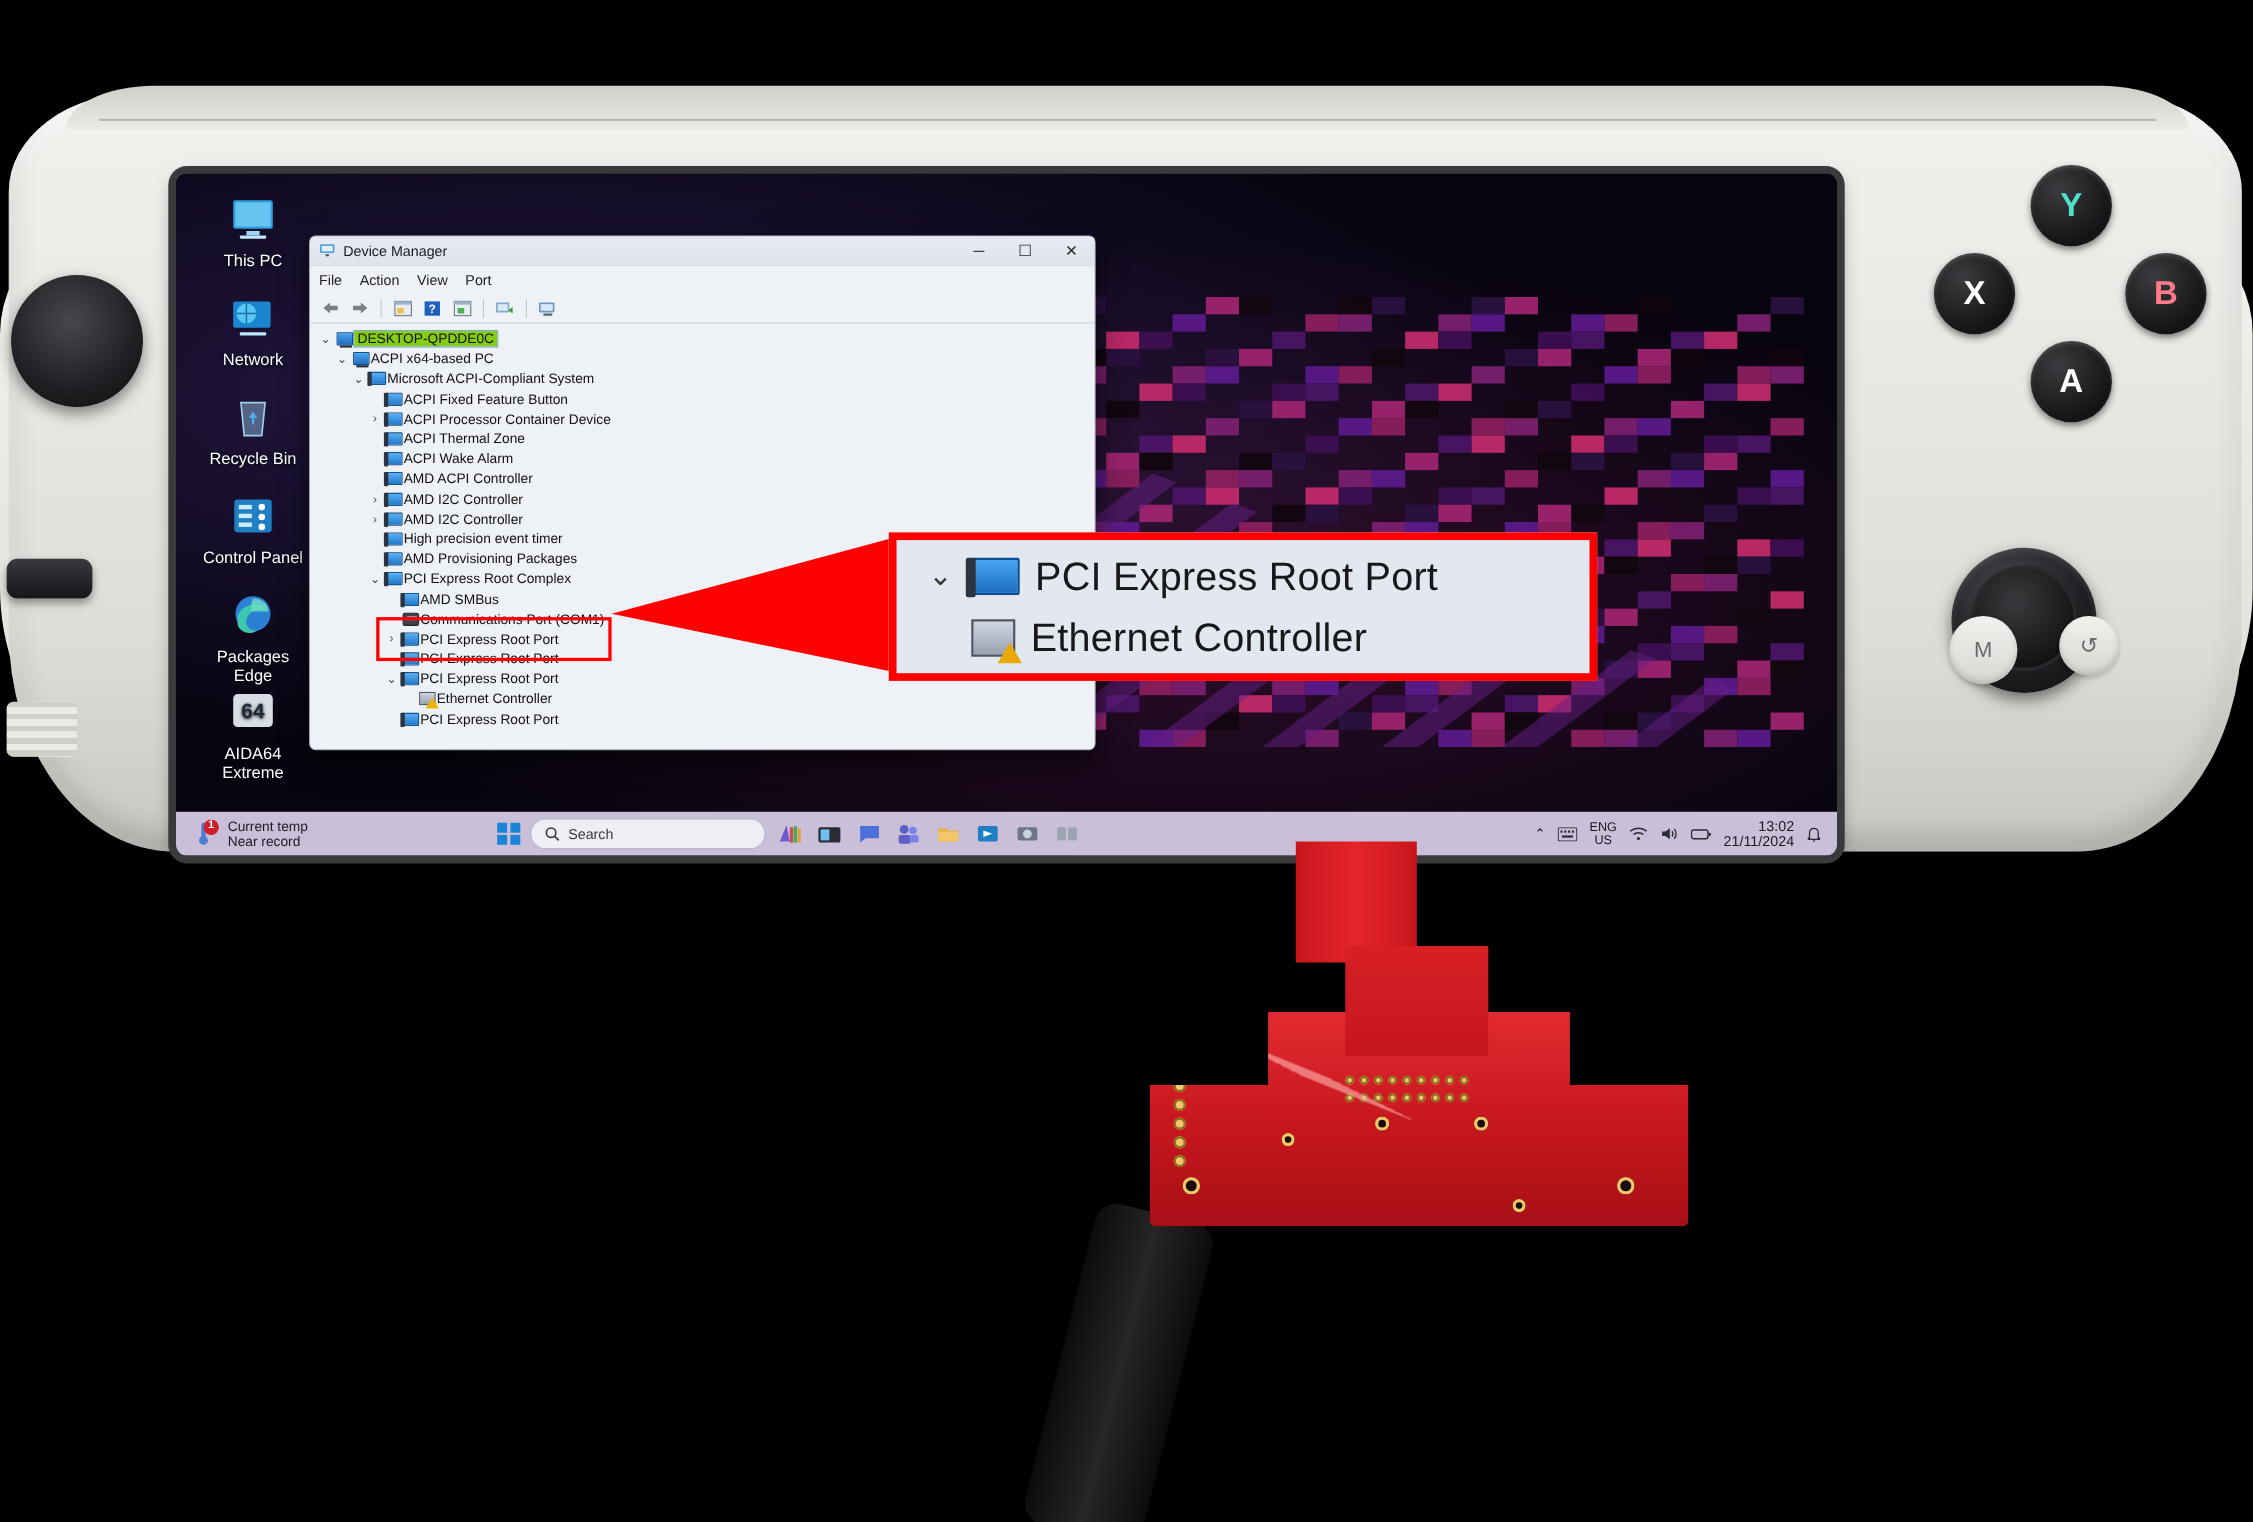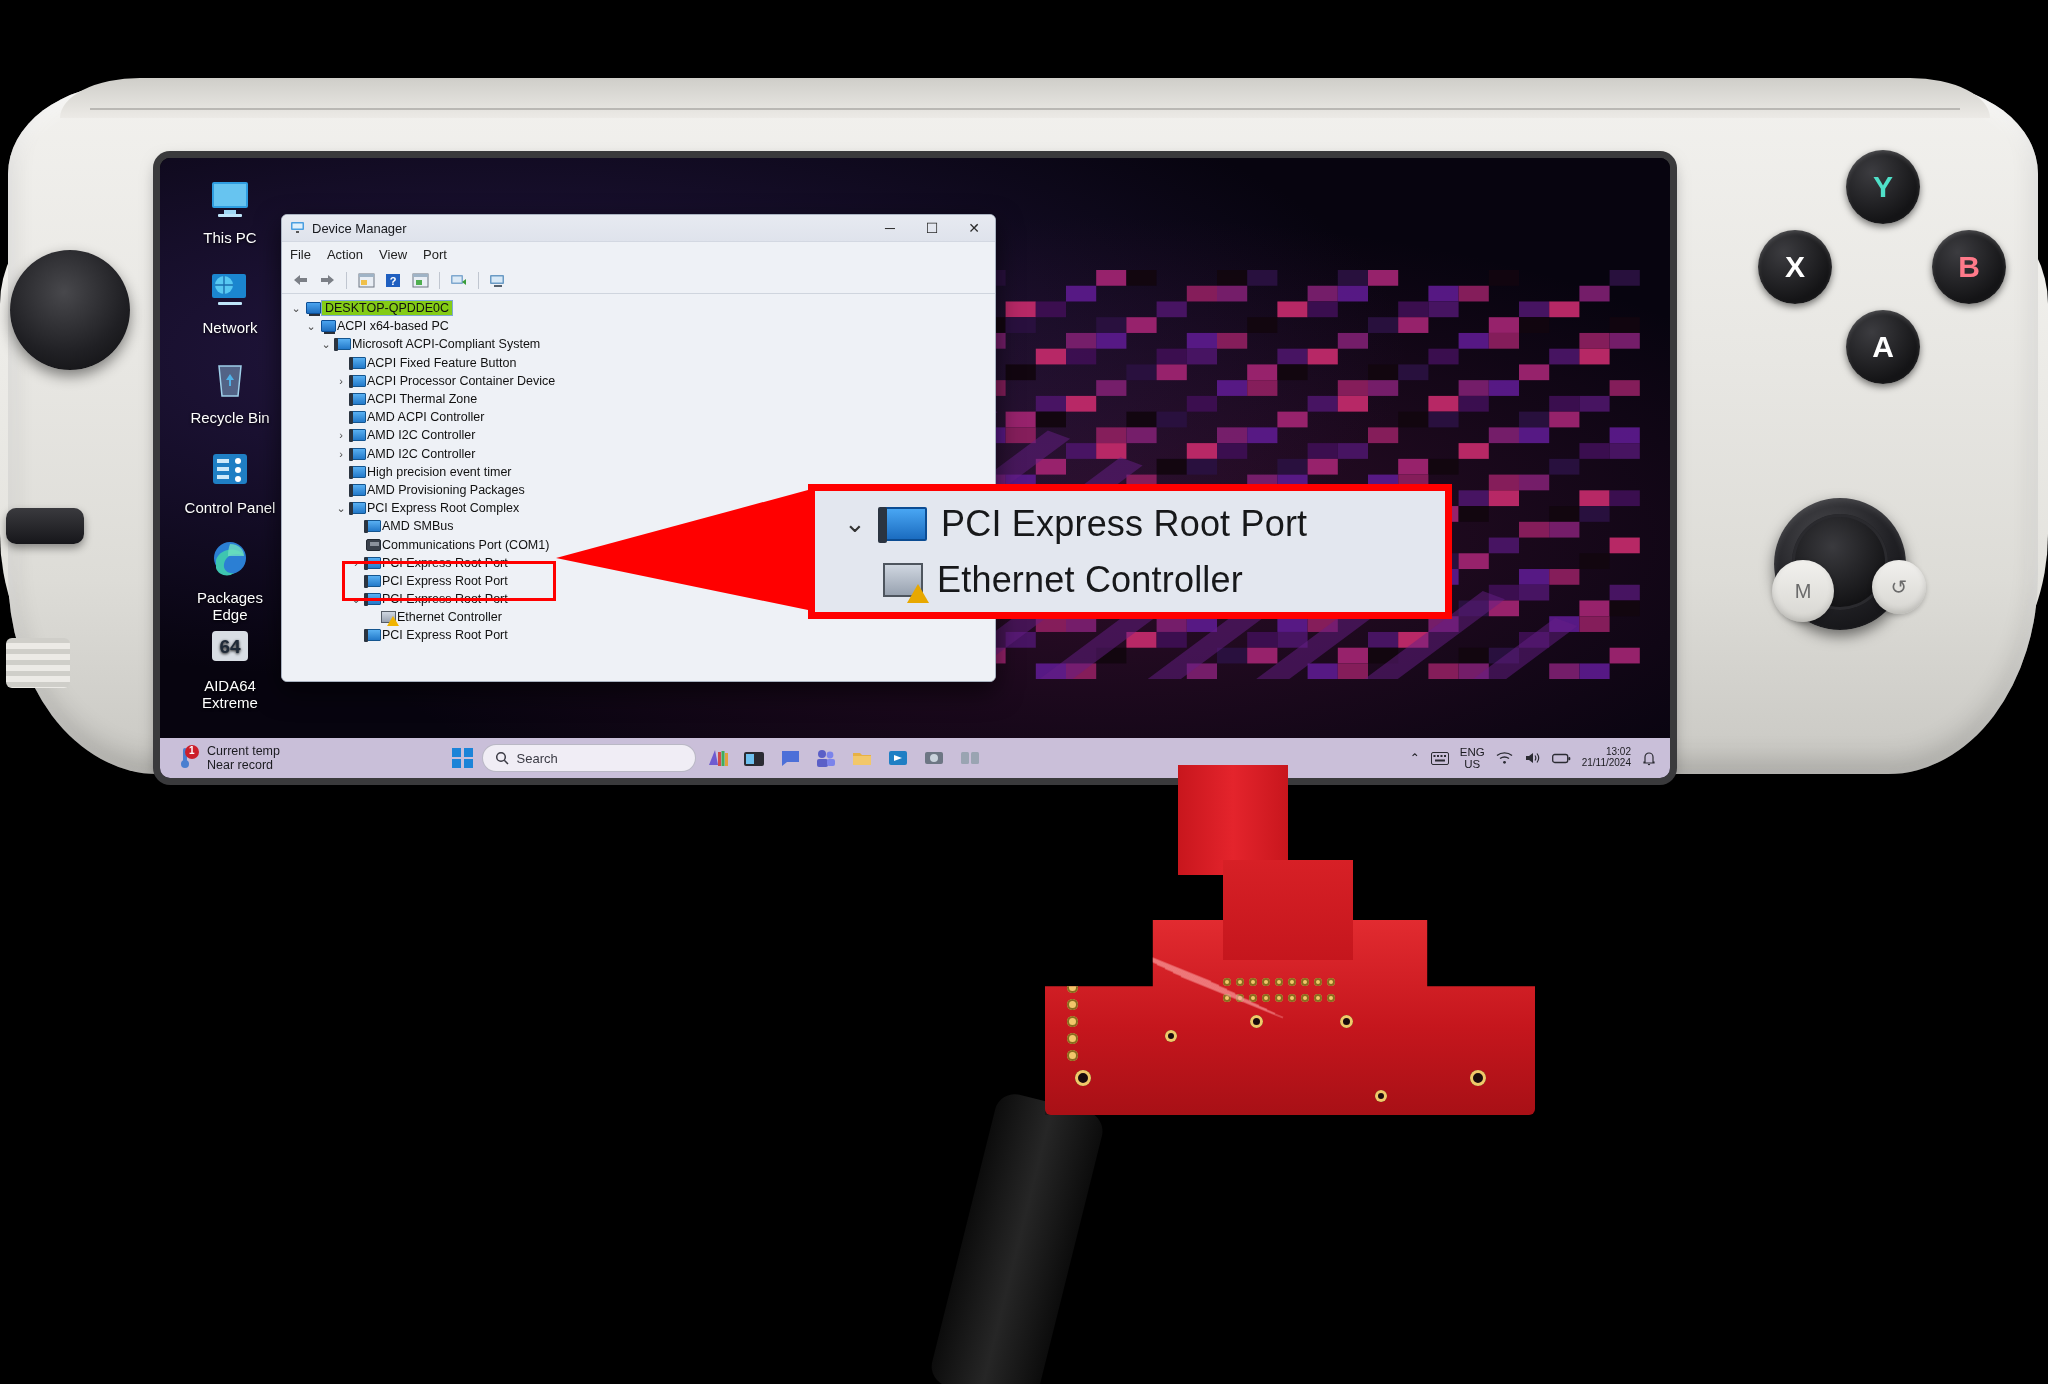--- a/index.html
+++ b/index.html
@@ -234,21 +234,21 @@
   #win-logo i { background:#1b84d8; display:block; }
   #tb-search {
     width: 214px; height: 28px; background: rgba(255,255,255,.72);
     border: 1px solid rgba(120,120,140,.45); border-radius: 16px;
     display:flex; align-items:center; gap:8px; padding: 0 12px;
     color:#3a3a44; font-size: 13px;
   }
   .tb-app { width: 27px; height: 27px; display:flex;align-items:center;justify-content:center; }
   #tb-tray { margin-left:auto; display:flex; align-items:center; gap:11px; padding-right: 14px; font-size:12px; }
   #tb-lang { line-height:1.05; text-align:center; font-size: 11.5px; }
-  #tb-clock { line-height:1.08; text-align:right; font-size: 10px; }
+  #tb-clock { line-height:1.08; text-align:right; font-size: 13px; }
 
   
   .abxy {
     position: absolute; border-radius: 50%;
     background: radial-gradient(circle at 35% 30%, #3c3c40 0%, #141416 70%);
     box-shadow: inset 0 2px 4px rgba(255,255,255,.18), 0 3px 7px rgba(0,0,0,.5);
     display: flex; align-items:center; justify-content:center;
     font-size: 30px; font-weight: bold;
   }
   #stick-right {
@@ -918,20 +918,27 @@
             <span class="ti">
               <span class="ic chip"></span>
             </span>
             <span class="tlabel">ACPI Thermal Zone</span>
           </div>
           <div class="tree-row" style="padding-left: 45px;">
             <span class="tw"></span>
             <span class="ti">
               <span class="ic chip"></span>
             </span>
+            <span class="tlabel">ACPI Wake Alarm</span>
+          </div>
+          <div class="tree-row" style="padding-left: 45px;">
+            <span class="tw"></span>
+            <span class="ti">
+              <span class="ic chip"></span>
+            </span>
             <span class="tlabel">AMD ACPI Controller</span>
           </div>
           <div class="tree-row" style="padding-left: 45px;">
             <span class="tw">›</span>
             <span class="ti">
               <span class="ic chip"></span>
             </span>
             <span class="tlabel">AMD I2C Controller</span>
           </div>
           <div class="tree-row" style="padding-left: 45px;">

